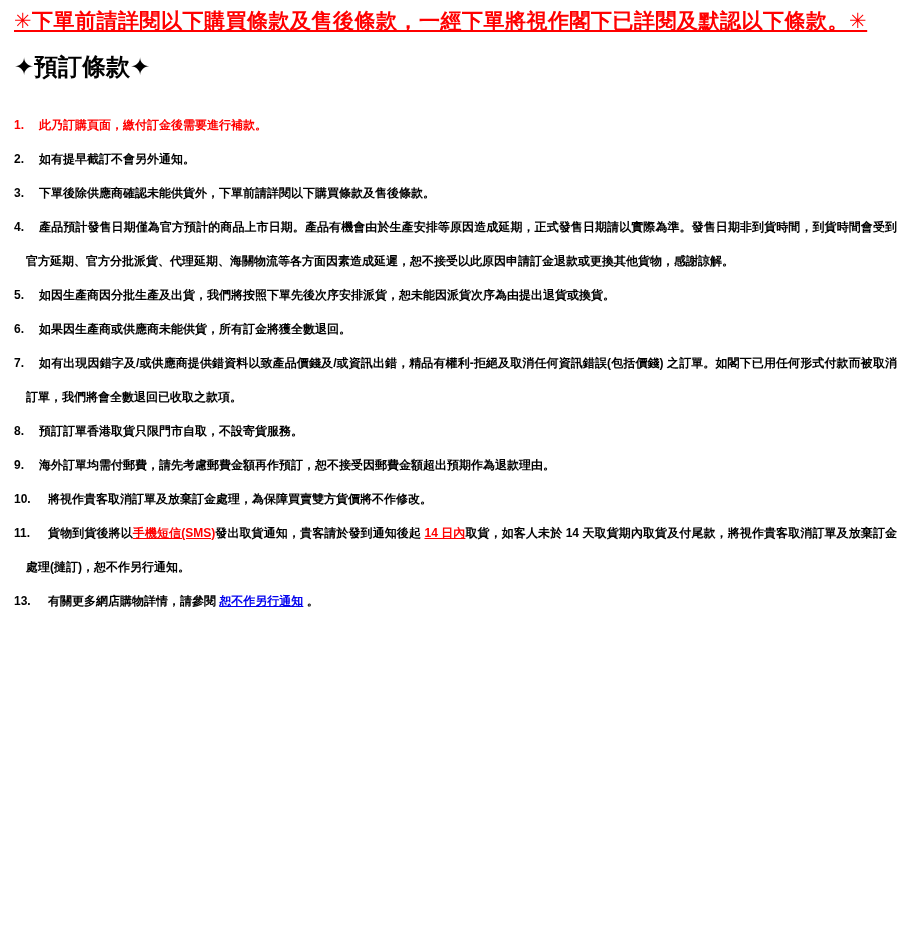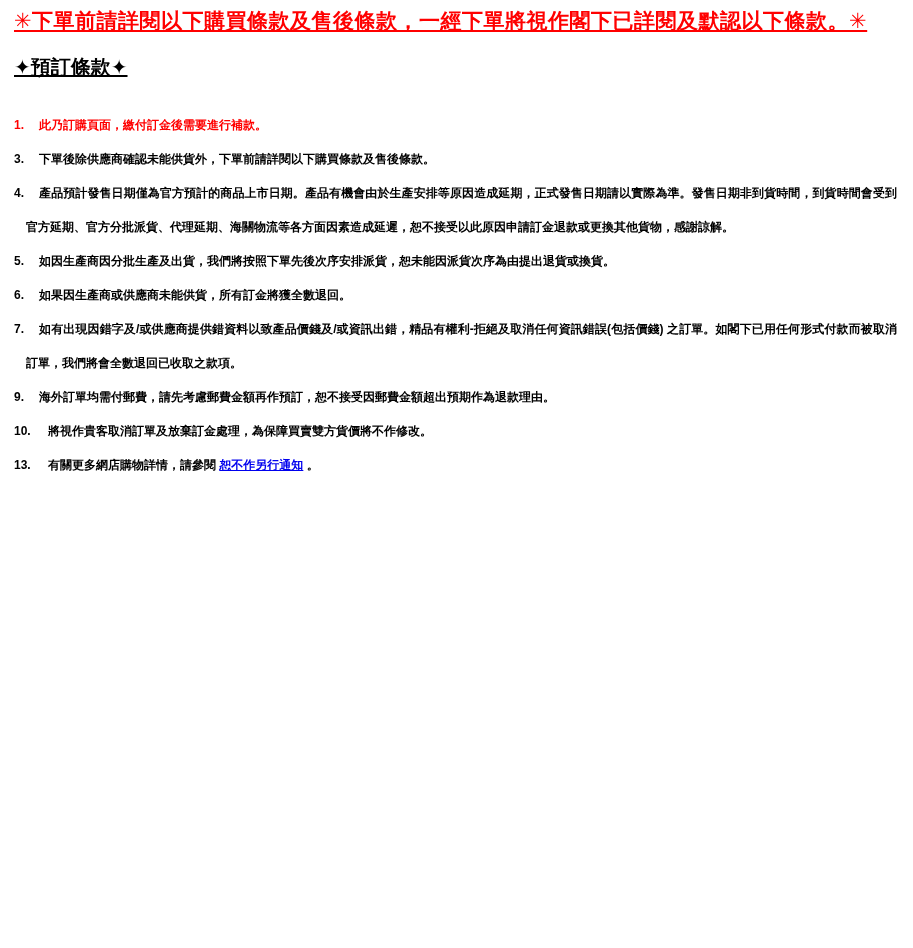--- a/index.html
+++ b/index.html
@@ -22,23 +22,22 @@
   .title {
     margin: 0;
     font-size: 21px;
     line-height: 30px;
     color: var(--alert-red, #f00);
     text-decoration: underline;
     letter-spacing: 0.5px;
   }
   .section-heading {
     margin: 16px 0 0 0;
-    font-size: 20px;
+    font-size: 24px;
     line-height: 30px;
-    text-decoration: underline;
     color: var(--text-black, #000);
   }
   .terms {
     margin: 26px 0 0 0;
     padding: 0;
     list-style: none;
   }
   .term-item {
     margin: 0;
     font-size: 12px;
@@ -68,22 +67,25 @@
   }
 </style>
 </head>
 <body>
 
 <div class="page">
   <div class="title">✳下單前請詳閱以下購買條款及售後條款，一經下單將視作閣下已詳閱及默認以下條款。✳</div>
   <div class="section-heading">✦預訂條款✦</div>
   <ol class="terms">
       <li class="term-item red"><span class="num">1.</span><span class="seg">此乃訂購頁面，繳付訂金後需要進行補款。</span></li>
+      <li class="term-item"><span class="num">2.</span><span class="seg">如有提早截訂不會另外通知。</span></li>
       <li class="term-item"><span class="num">3.</span><span class="seg">下單後除供應商確認未能供貨外，下單前請詳閱以下購買條款及售後條款。</span></li>
       <li class="term-item"><span class="num">4.</span><span class="seg">產品預計發售日期僅為官方預計的商品上市日期。產品有機會由於生產安排等原因造成延期，正式發售日期請以實際為準。發售日期非到貨時間，到貨時間會受到官方延期、官方分批派貨、代理延期、海關物流等各方面因素造成延遲，恕不接受以此原因申請訂金退款或更換其他貨物，感謝諒解。</span></li>
       <li class="term-item"><span class="num">5.</span><span class="seg">如因生產商因分批生產及出貨，我們將按照下單先後次序安排派貨，恕未能因派貨次序為由提出退貨或換貨。</span></li>
       <li class="term-item"><span class="num">6.</span><span class="seg">如果因生產商或供應商未能供貨，所有訂金將獲全數退回。</span></li>
       <li class="term-item"><span class="num">7.</span><span class="seg">如有出現因錯字及/或供應商提供錯資料以致產品價錢及/或資訊出錯，精品有權利-拒絕及取消任何資訊錯誤(包括價錢) 之訂單。如閣下已用任何形式付款而被取消訂單，我們將會全數退回已收取之款項。</span></li>
+      <li class="term-item"><span class="num">8.</span><span class="seg">預訂訂單香港取貨只限門市自取，不設寄貨服務。</span></li>
       <li class="term-item"><span class="num">9.</span><span class="seg">海外訂單均需付郵費，請先考慮郵費金額再作預訂，恕不接受因郵費金額超出預期作為退款理由。</span></li>
       <li class="term-item"><span class="num wide">10.</span><span class="seg">將視作貴客取消訂單及放棄訂金處理，為保障買賣雙方貨價將不作修改。</span></li>
+      <li class="term-item"><span class="num wide">11.</span><span class="seg">貨物到貨後將以</span><span class="seg red-underline">手機短信(SMS)</span><span class="seg">發出取貨通知，貴客請於發到通知後起 </span><span class="seg red-underline">14 日內</span><span class="seg">取貨，如客人未於 14 天取貨期內取貨及付尾款，將視作貴客取消訂單及放棄訂金處理(撻訂)，恕不作另行通知。</span></li>
       <li class="term-item"><span class="num wide">13.</span><span class="seg">有關更多網店購物詳情，請參閱 </span><a class="seg link">恕不作另行通知</a><span class="seg"> 。</span></li>
     </ol>
 </div>
 
 </body></html>

